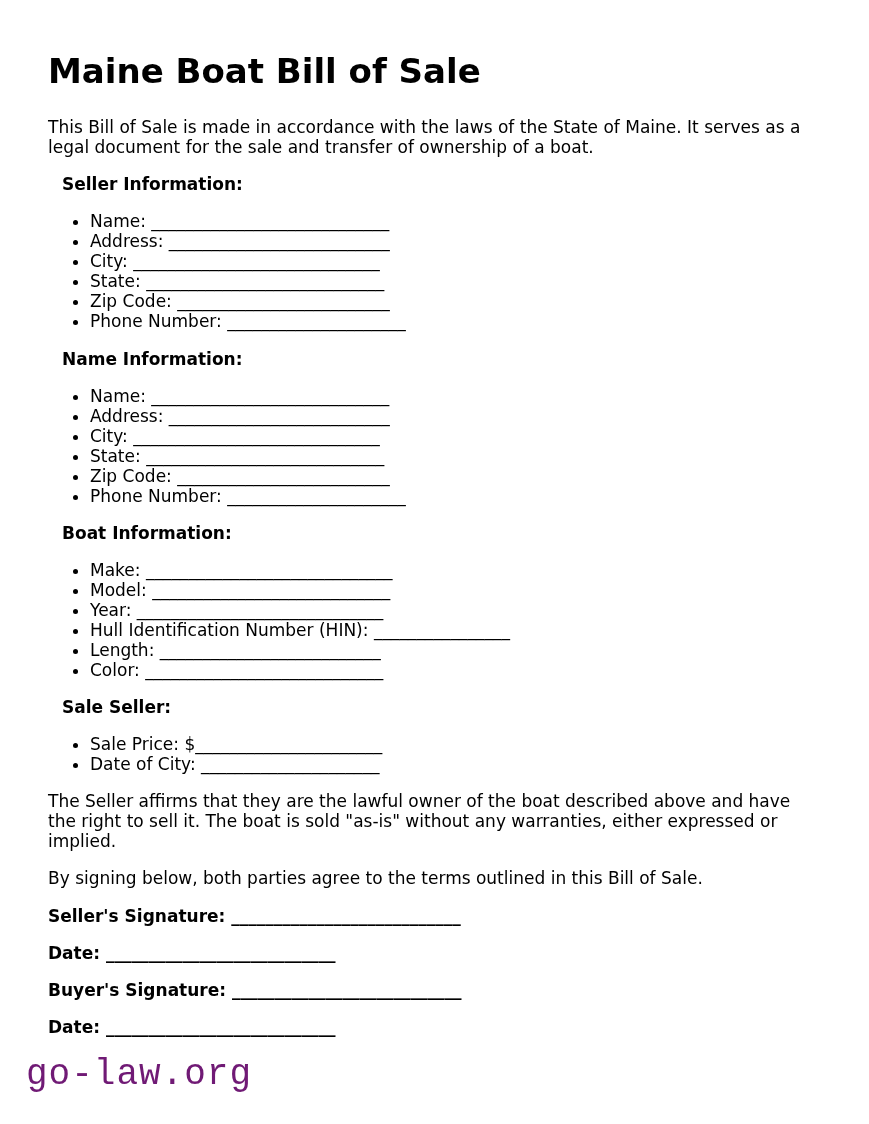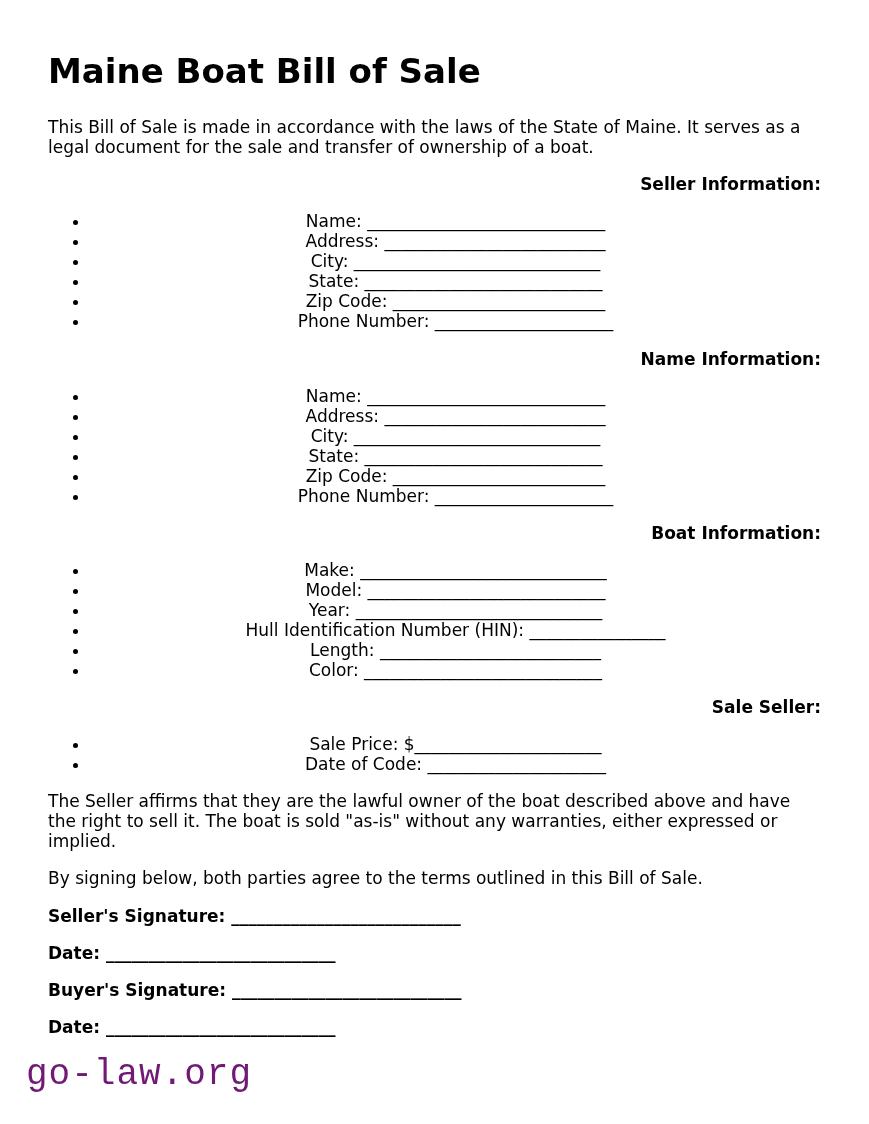--- a/index.html
+++ b/index.html
@@ -27,28 +27,26 @@
     font-weight: bold;
     margin: 0 0 26px 0;
     line-height: 1.15;
   }
   .para {
     margin: 17px 0;
     white-space: pre-line;
   }
   .sec-heading {
     font-weight: bold;
-    margin: 17px 0;
-    text-align: right;
+    margin: 17px 14px;
   }
   ul.fields {
     margin: 17px 0;
     padding-left: 42px;
     list-style-type: disc;
-    text-align: center;
   }
   ul.fields li {
     margin: 0;
     padding: 0;
   }
   .sig-line {
     font-weight: bold;
     margin: 17px 0;
   }
   .site-footer {
@@ -99,21 +97,21 @@
     <li>Year: _____________________________</li>
     <li>Hull Identification Number (HIN): ________________</li>
     <li>Length: __________________________</li>
     <li>Color: ____________________________</li>
   </ul>
 
   <p class="sec-heading">Sale Seller:</p>
 
   <ul class="fields">
     <li>Sale Price: $______________________</li>
-    <li>Date of Code: _____________________</li>
+    <li>Date of City: _____________________</li>
   </ul>
 
   <p class="para">The Seller affirms that they are the lawful owner of the boat described above and have
 the right to sell it. The boat is sold "as-is" without any warranties, either expressed or
 implied.</p>
 
   <p class="para">By signing below, both parties agree to the terms outlined in this Bill of Sale.</p>
 
   <p class="sig-line">Seller's Signature: ___________________________</p>
 

